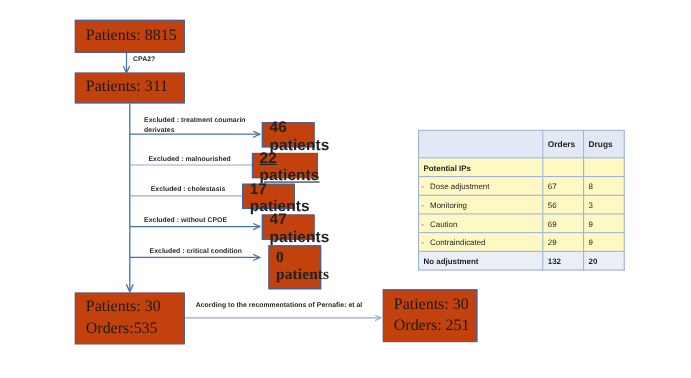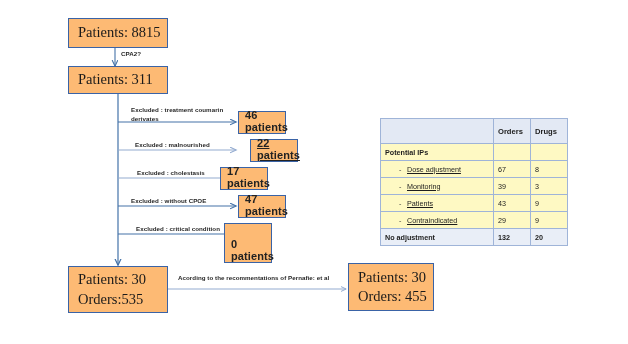--- a/index.html
+++ b/index.html
@@ -16,41 +16,40 @@
   }
   #canvas {
     position: absolute;
     left: 0; top: 0;
     width: 628px;
     height: 344px;
   }
   .box {
     position: absolute;
     box-sizing: border-box;
-    background: #fdba74;
+    background: #c2410c;
     border: 1.5px solid #3a63a6;
     display: flex;
     flex-direction: column;
     justify-content: center;
     color: #1a1a1a;
   }
   .box-big {
     padding-left: 9px;
     font-size: 14.5px;
     line-height: 1.32;
     font-family: "Liberation Serif", serif;
   }
   .box-small {
     padding-left: 6px;
-    font-size: 11px;
+    font-size: 14px;
     font-weight: bold;
     font-family: "Liberation Sans", sans-serif;
     letter-spacing: 0.1px;
     color: #222;
-    justify-content: flex-end;
   }
   .edge-label {
     position: absolute;
     font-size: 6.2px;
     font-weight: bold;
     color: #262626;
     font-family: "Liberation Sans", sans-serif;
     letter-spacing: 0.05px;
     line-height: 1.45;
     white-space: nowrap;
@@ -88,21 +87,21 @@
     height: 12px;
   }
   #ip-table th {
     font-weight: bold;
     font-size: 7.6px;
     background: #e3e9f4;
   }
   #ip-table tr.hdr td, #ip-table tr.hdr th { height: 20px; background:#e3e9f4; }
   #ip-table td.lbl { width: 104px; }
   #ip-table td.num { width: 42px; }
-  #ip-table td.sub { padding-left: 18px; text-decoration: underline; }
+  #ip-table td.sub { padding-left: 2px; }
   #ip-table td.grp { font-weight: bold; }
   #ip-table tr.total td { background: #e9eef7; font-weight: bold; }
   #ip-table tr.total td.grp { font-weight: bold; }
   .dash { display:inline-block; width: 8px; color:#444; }
 </style>
 </head>
 <body>
 
 <div id="canvas">
 
@@ -141,43 +140,43 @@
 
   <div class="edge-label wrap" style="left:131px; top:106px;">Excluded : treatment coumarin derivates</div>
   <div class="edge-label" style="left:135px; top:141px;">Excluded : malnourished</div>
   <div class="edge-label" style="left:137px; top:169px;">Excluded : cholestasis</div>
   <div class="edge-label" style="left:131px; top:197px;">Excluded : without CPOE</div>
   <div class="edge-label" style="left:136px; top:225px;">Excluded : critical condition</div>
 
   <div class="box box-small" style="left:238px; top:111px; width:48px; height:23px;">
     <span>46 patients</span>
   </div>
-  <div class="box box-small" style="left:250px; top:139px; width:48px; height:23px;text-decoration:underline;">
+  <div class="box box-small" style="left:229px; top:139px; width:60px; height:23px;text-decoration:underline;">
     <span>22 patients</span>
   </div>
   <div class="box box-small" style="left:220px; top:167px; width:48px; height:23px;">
     <span>17 patients</span>
   </div>
   <div class="box box-small" style="left:238px; top:195px; width:48px; height:23px;">
     <span>47 patients</span>
   </div>
-  <div class="box box-small" style="left:224px; top:223px; width:48px; height:40px;">
+  <div class="box box-small" style="left:244px; top:223px; width:48px; height:40px;font-family:Liberation Serif, serif;">
     <span>0 patients</span>
   </div>
 
   <div class="box box-big" style="left:68px; top:266px; width:100px; height:47px;">
     <span>Patients: 30</span>
     <span>Orders:535</span>
   </div>
 
   <div class="edge-label" style="left:178px; top:274px;">Acording to the recommentations of Pernafie: et al</div>
 
   <div class="box box-big" style="left:348px; top:263px; width:86px; height:48px;">
     <span>Patients: 30</span>
-    <span>Orders: 455</span>
+    <span>Orders: 251</span>
   </div>
 
   <table id="ip-table">
     <tbody>
       <tr class="hdr">
         <td class="lbl"></td>
         <th class="num">Orders</th>
         <th class="num">Drugs</th>
       </tr>
       <tr>
@@ -185,26 +184,26 @@
         <td class="num"></td>
         <td class="num"></td>
       </tr>
       <tr>
         <td class="lbl sub"><span class="dash">-</span><span>Dose adjustment</span></td>
         <td class="num">67</td>
         <td class="num">8</td>
       </tr>
       <tr>
         <td class="lbl sub"><span class="dash">-</span><span>Monitoring</span></td>
-        <td class="num">39</td>
+        <td class="num">56</td>
         <td class="num">3</td>
       </tr>
       <tr>
-        <td class="lbl sub"><span class="dash">-</span><span>Patients</span></td>
-        <td class="num">43</td>
+        <td class="lbl sub"><span class="dash">-</span><span>Caution</span></td>
+        <td class="num">69</td>
         <td class="num">9</td>
       </tr>
       <tr>
         <td class="lbl sub"><span class="dash">-</span><span>Contraindicated</span></td>
         <td class="num">29</td>
         <td class="num">9</td>
       </tr>
       <tr class="total">
         <td class="lbl grp">No adjustment</td>
         <td class="num">132</td>

